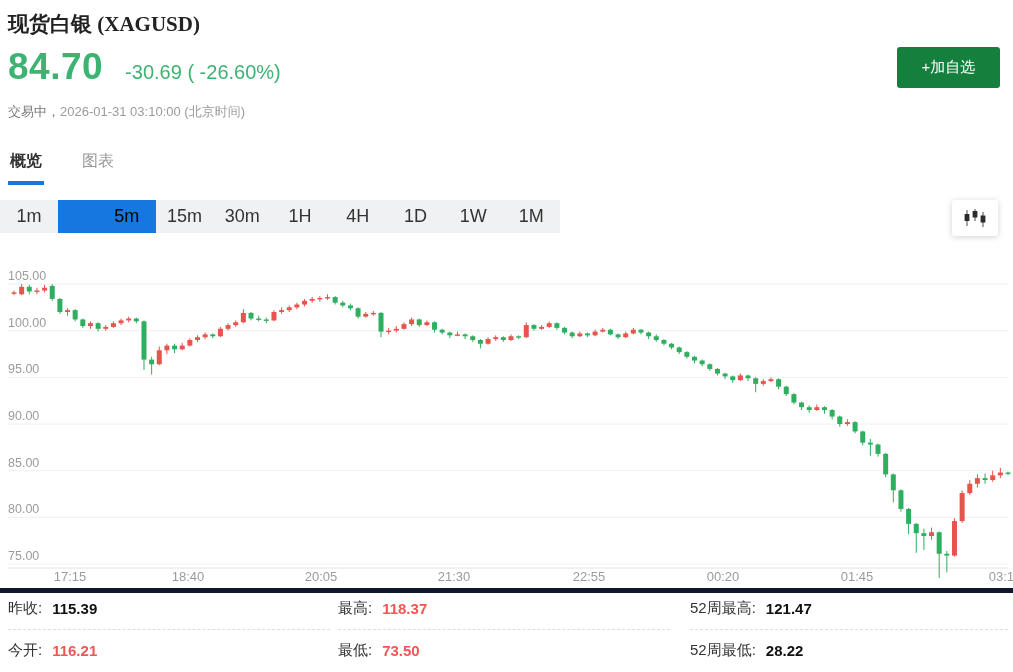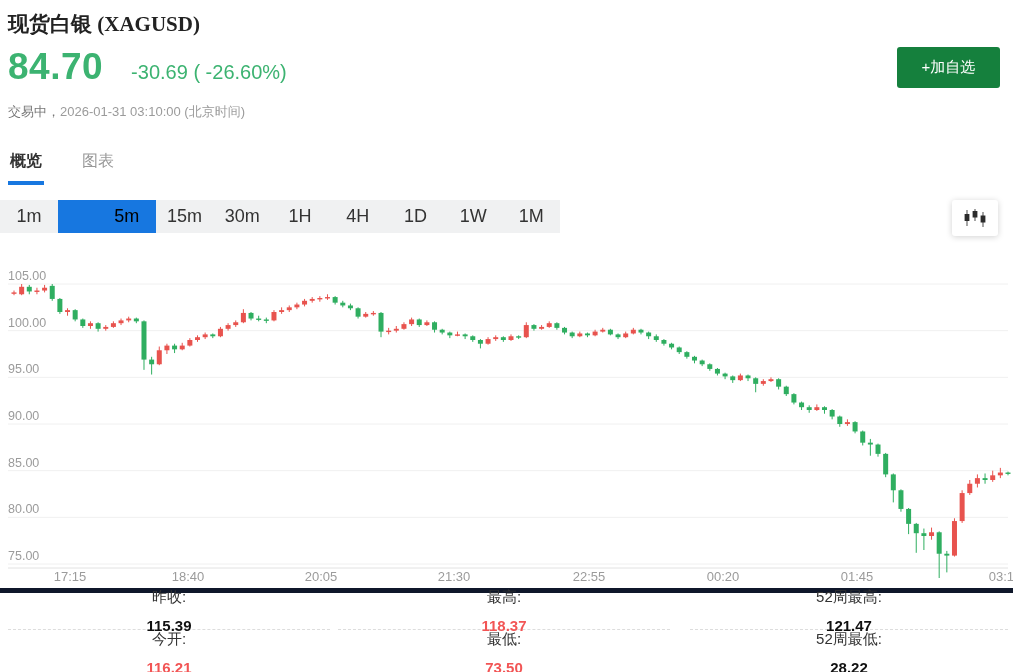--- a/index.html
+++ b/index.html
@@ -1,21 +1,21 @@
 <!DOCTYPE html>
 <html><head>
 <meta charset="utf-8">
 <style>
   html,body{margin:0;padding:0;background:#fff;}
   .page{position:relative;width:1013px;height:672px;background:#fff;overflow:hidden;
         font-family:"Liberation Sans","DejaVu Sans",sans-serif;}
   
   .title{position:absolute;left:8px;top:10px;font-family:"Liberation Serif","DejaVu Serif",serif;
          font-size:21px;font-weight:700;color:#222;margin:0;}
-  .price-row{position:absolute;left:8px;top:46px;display:flex;align-items:baseline;gap:28px;}
+  .price-row{position:absolute;left:8px;top:46px;display:flex;align-items:baseline;gap:22px;}
   .price{font-size:37px;font-weight:700;color:#3cb371;letter-spacing:.5px;}
   .change{font-size:20px;color:#3cb371;}
   .status{position:absolute;left:8px;top:103px;font-size:13px;}
   .status .pfx{color:#777;}
   .status .tm{color:#9b9b9b;margin-top:32px;}
   .add-btn{position:absolute;left:897px;top:47px;width:103px;height:41px;background:#15803d;
            color:#fff;font-size:15px;border:none;border-radius:3px;cursor:pointer;
            font-family:inherit;}
   
   .tabs{position:absolute;left:8px;top:151px;display:flex;gap:36px;}
@@ -31,21 +31,21 @@
           border:none;border-radius:3px;box-shadow:0 1px 6px rgba(0,0,0,.18);cursor:pointer;
           display:flex;align-items:center;justify-content:center;}
   
   .chart{position:absolute;left:0;top:250px;width:1013px;height:338px;border-bottom:5px solid #0f172a;}
   
   .stats{position:absolute;left:0;top:588px;width:1013px;height:84px;}
   .stat-col{position:absolute;top:0;height:100%;}
   .stat-col.c0{left:8px;width:322px;}
   .stat-col.c1{left:330px;width:332px;margin-left:8px;}
   .stat-col.c2{left:690px;width:318px;}
-  .stat-row{height:41px;display:flex;align-items:center;gap:10px;font-size:15px;flex-direction:column;}
+  .stat-row{height:41px;display:flex;align-items:center;gap:10px;font-size:15px;}
   .stat-row:first-child{border-bottom:1px dashed #ddd;}
   .stat-lbl{color:#333;}
   .stat-val{font-weight:700;}
   .val-dark{color:#111;}
   .val-red{color:#f25555;}
 </style>
 </head>
 <body>
 
 <div class="page">

